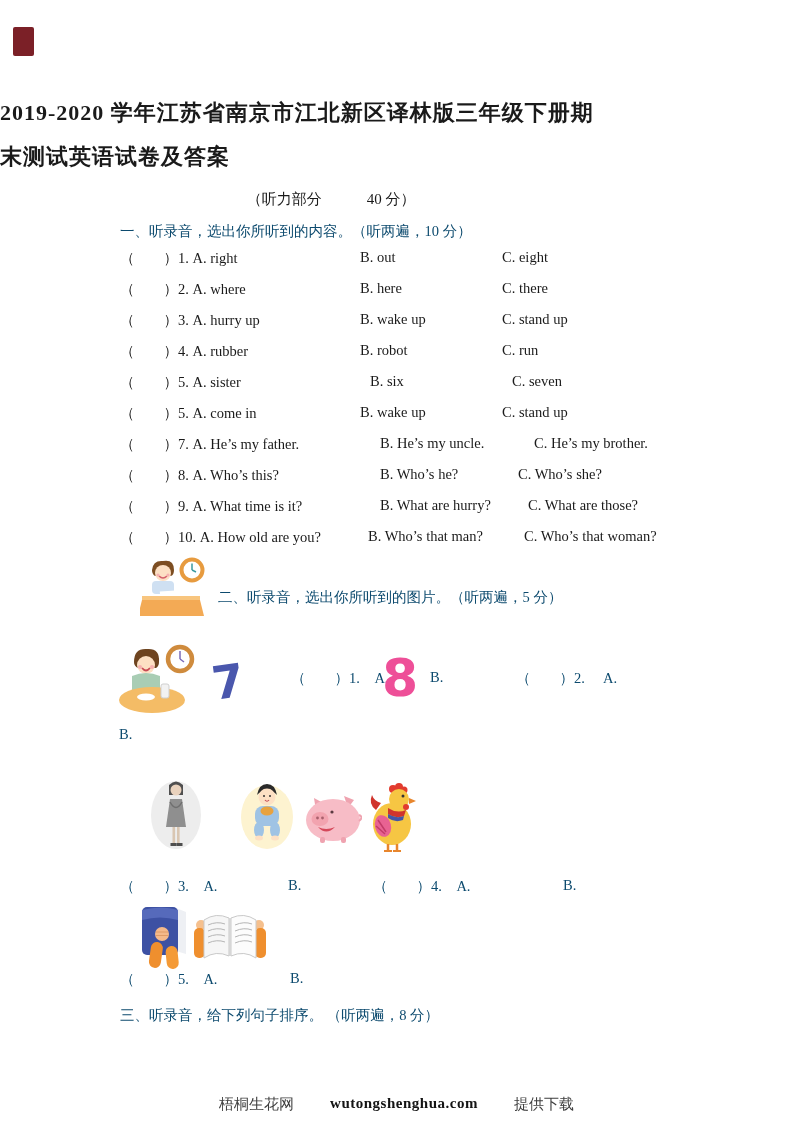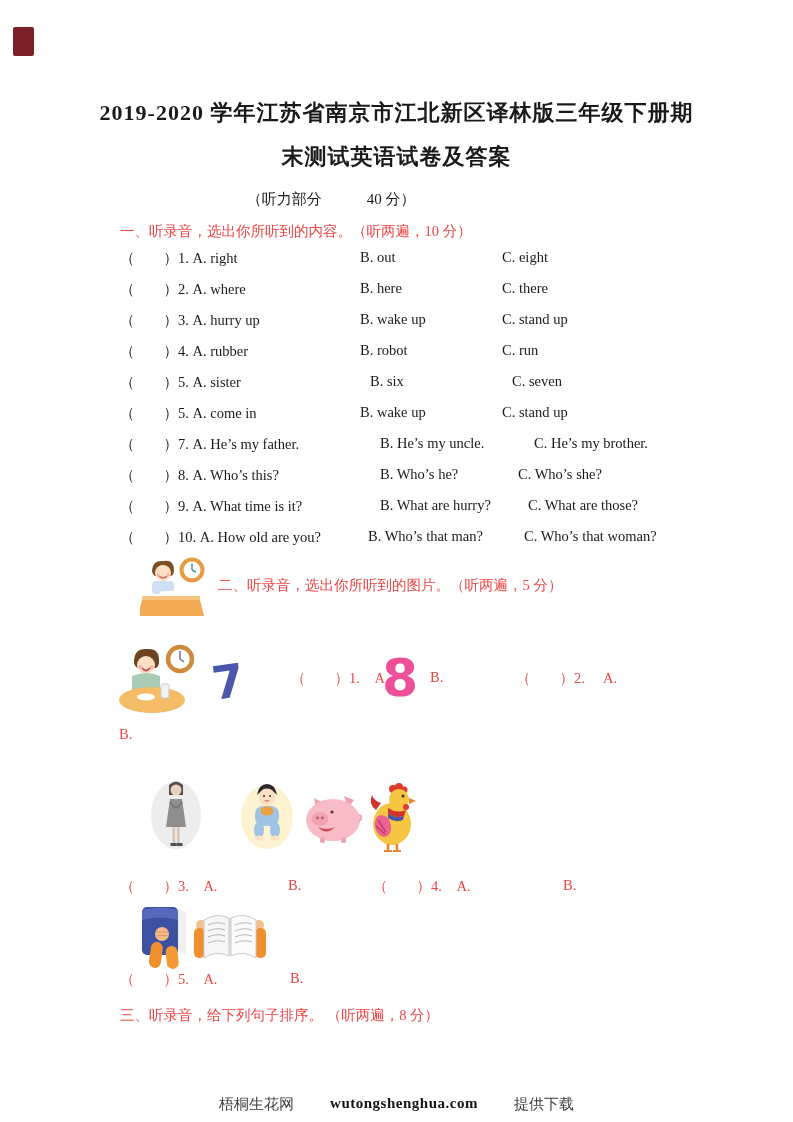--- a/index.html
+++ b/index.html
@@ -1,20 +1,20 @@
 <!DOCTYPE html>
 <html><head>
 <meta charset="utf-8">
 <style>
   html,body{margin:0;padding:0;background:#ffffff;}
   .page{position:relative;width:793px;height:1122px;background:#ffffff;overflow:hidden;
         font-family:"Liberation Serif","DejaVu Serif",serif;color:#1a1a1a;}
   .abs{position:absolute;}
-  .txt{font-size:14.5px;white-space:nowrap;color:#ef4444;}
-  .title{width:793px;text-align:center;font-weight:bold;font-size:22px;letter-spacing:1px;}
+  .txt{font-size:14.5px;white-space:nowrap;color:#0c4a6e;}
+  .title{width:793px;font-weight:bold;font-size:22px;letter-spacing:1px;}
   .subtitle{width:662px;text-align:center;font-size:15px;}
   .corner-mark{left:13px;top:27px;width:21px;height:29px;background:#7b2027;border-radius:2px;}
   .qwrap{left:120px;top:249px;width:600px;}
   .qrow{position:relative;height:31px;}
   .qrow span{position:absolute;top:0;font-size:14.5px;white-space:nowrap;}
   .qa{left:0;}
   .qb{left:228px;margin-left:12px;}
   .qc{left:382px;}
   .qrow.wide .qb{left:248px;}
   .qrow.wide .qc{left:408px;}
@@ -96,21 +96,21 @@
     <path d="M12 14 Q13 4 23 5 Q34 3 34 14 Q34 19 31 20 L15 20 Q12 18 12 14 Z" fill="#7d4e22"></path>
     <circle cx="23" cy="17" r="8" fill="#fde0c4"></circle>
     <path d="M19 20 Q23 24 27 20" stroke="#d4606a" fill="none" stroke-width="1.5"></path>
     <circle cx="18" cy="19" r="1.6" fill="#f6b0b0"></circle>
       <circle cx="28" cy="19" r="1.6" fill="#f6b0b0"></circle>
     <rect x="12" y="25" width="22" height="13" rx="4" fill="#cfe0f2"></rect>
     <rect x="20" y="35" width="16" height="6" fill="#ffffff" transform="rotate(-4 28 38)"></rect>
     <rect x="2" y="40" width="58" height="5" fill="#f8c57e"></rect>
     <path d="M2 44 L60 44 L64 60 L-2 60 Z" fill="#f3aa55"></path>
   </svg>
-  <div class="abs txt" style="left:218px;top:576px;">二、听录音，选出你所听到的图片。（听两遍，5 分）</div>
+  <div class="abs txt" style="left:218px;top:588px;">二、听录音，选出你所听到的图片。（听两遍，5 分）</div>
 
   <svg class="abs" style="left:116px;top:642px;" width="82" height="72" viewBox="0 0 82 72">
     <circle cx="64" cy="17" r="12" fill="#ffffff" stroke="#cf8b3d" stroke-width="4.5"></circle>
     <line x1="64" y1="17" x2="64" y2="9" stroke="#7a6ab8" stroke-width="1.5"></line>
     <line x1="64" y1="17" x2="68" y2="20" stroke="#7a6ab8" stroke-width="1.5"></line>
     <path d="M18 20 Q18 6 31 7 Q44 6 43 20 Q43 24 40 26 L22 26 Q18 24 18 20 Z" fill="#6e4420"></path>
     <circle cx="30" cy="23" r="9" fill="#fde0c4"></circle>
     <path d="M26 26 Q30 31 34 26" stroke="#c84b55" fill="none" stroke-width="1.8"></path>
     <circle cx="24" cy="25" r="2" fill="#f6b0b0"></circle>
       <circle cx="36" cy="25" r="2" fill="#f6b0b0"></circle>

